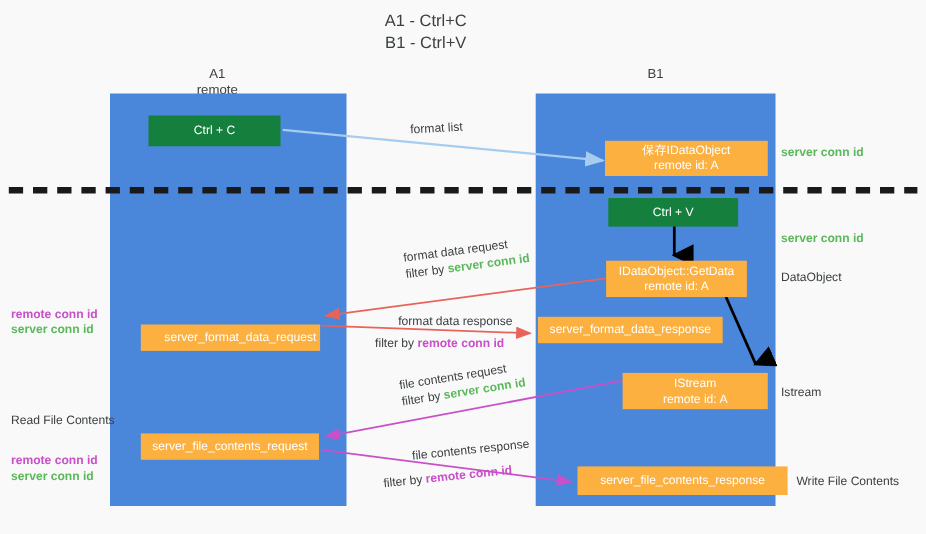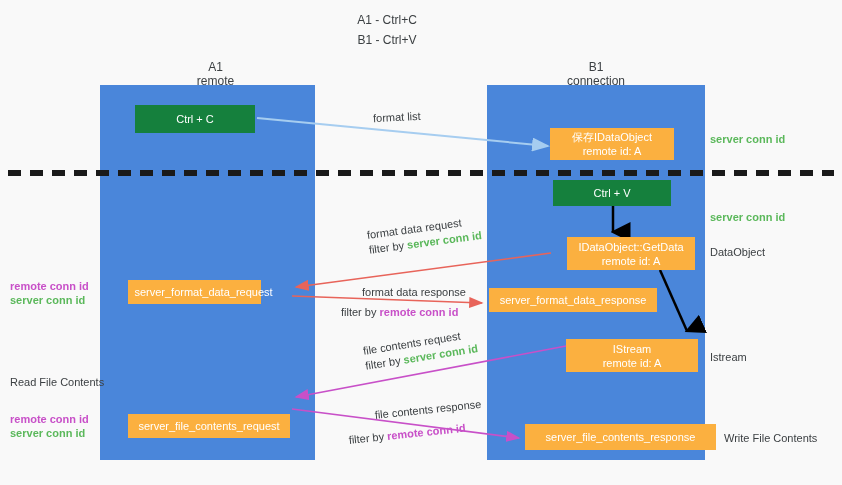--- a/index.html
+++ b/index.html
@@ -26,21 +26,21 @@
     height: 485px;
     overflow: visible;
   }
   .abs { position: absolute; }
 
   
   .title {
     width: 774px;
     top: 10px;
     text-align: center;
-    font-size: 12px;
+    font-size: 15px;
     color: #3c4043;
     line-height: 20px;
   }
 
   
   .col-head {
     text-align: center;
     font-size: 12px;
     color: #3c4043;
     line-height: 14px;
@@ -98,27 +98,26 @@
 </head>
 <body>
 
 <div id="stage">
 
   <div class="abs title">
     <div>A1 - Ctrl+C</div>
     <div>B1 - Ctrl+V</div>
   </div>
 
-  <div class="abs col-head" style="left:108px; top:60px; width:215px;">
+  <div class="abs col-head" style="left:90px; top:60px; width:215px;">
     <div>A1</div>
     <div>remote</div>
   </div>
   <div class="abs col-head" style="left:487px; top:60px; width:218px;">
     <div>B1</div>
-    <div>connection</div>
   </div>
 
   <div class="abs lane" style="left:100px; top:85px; width:215px; height:375px;"></div>
   <div class="abs lane" style="left:487px; top:85px; width:218px; height:375px;"></div>
 
   <svg class="layer">
     <defs>
       <marker id="arw-lightblue" markerWidth="9" markerHeight="7" refX="8" refY="3.5" orient="auto">
         <polygon points="0 0, 9 3.5, 0 7" fill="#a6cdf0"></polygon>
       </marker>
@@ -147,48 +146,48 @@
 
     <line x1="566" y1="346" x2="296" y2="397" stroke="#c850c8" stroke-width="1.6" marker-end="url(#arw-magenta)"></line>
 
     <line x1="292" y1="409" x2="519" y2="438" stroke="#c850c8" stroke-width="1.6" marker-end="url(#arw-magenta)"></line>
   </svg>
 
   <div class="node green" style="left:135px; top:105px; width:120px; height:28px;">
     <span>Ctrl + C</span>
   </div>
 
-  <div class="node orange" style="left:550px; top:128px; width:124px; height:32px;">
+  <div class="node orange" style="left:550px; top:128px; width:148px; height:32px;">
     <span>保存IDataObject</span>
     <span>remote id: A</span>
   </div>
 
   <div class="node green" style="left:553px; top:180px; width:118px; height:26px;">
     <span>Ctrl + V</span>
   </div>
 
-  <div class="node orange" style="left:567px; top:237px; width:128px; height:33px;">
+  <div class="node orange" style="left:551px; top:237px; width:128px; height:33px;">
     <span>IDataObject::GetData</span>
     <span>remote id: A</span>
   </div>
 
   <div class="node orange" style="left:566px; top:339px; width:132px; height:33px;">
     <span>IStream</span>
     <span>remote id: A</span>
   </div>
 
-  <div class="node orange" style="left:128px; top:280px; width:133px; height:24px;padding-left:24px;">
+  <div class="node orange" style="left:128px; top:295px; width:163px; height:24px;padding-left:24px;">
     <span>server_format_data_request</span>
   </div>
 
   <div class="node orange" style="left:489px; top:288px; width:168px; height:24px;">
     <span>server_format_data_response</span>
   </div>
 
-  <div class="node orange" style="left:128px; top:394px; width:162px; height:24px;margin-top:20px;">
+  <div class="node orange" style="left:128px; top:394px; width:162px; height:24px;">
     <span>server_file_contents_request</span>
   </div>
 
   <div class="node orange" style="left:525px; top:424px; width:191px; height:26px;">
     <span>server_file_contents_response</span>
   </div>
 
   <div class="caption" style="left:373px; top:110px; transform:rotate(-3deg);">
     <span>format list</span>
   </div>

